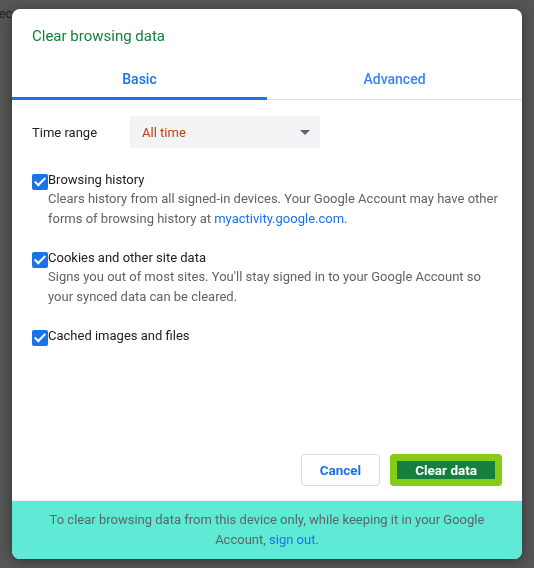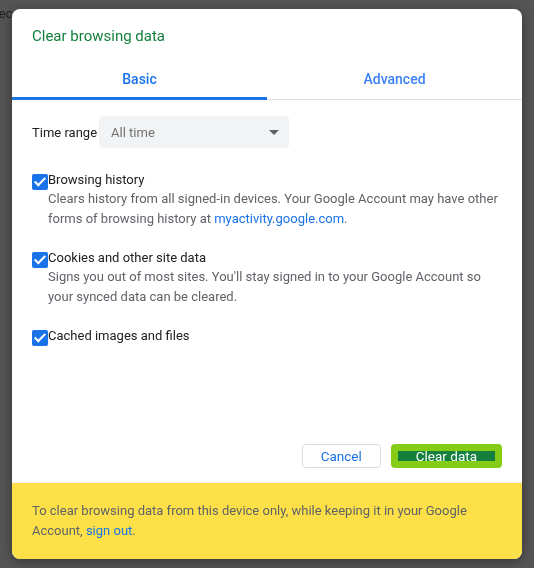--- a/index.html
+++ b/index.html
@@ -59,37 +59,37 @@
     height: 3px;
     background: #1a73e8;
   }
   .body {
     padding: 16px 20px 0 20px;
     flex: 1;
   }
   .time-row {
     display: flex;
     align-items: center;
-    gap: 2px;
+    gap: 33px;
     margin-bottom: 24px;
   }
   .time-label {
     font-size: 13px;
     color: #202124;
   }
   .select {
     flex: 0 0 190px;
     background: #f1f3f4;
     height: 32px;
     display: flex;
     align-items: center;
     justify-content: space-between;
     padding: 0 10px 0 12px;
     font-size: 13px;
-    color: #737373;
+    color: #c2410c;
     cursor: pointer;
     border-radius: 4px;
   }
   .select .caret {
     width: 0; height: 0;
     border-left: 5px solid transparent;
     border-right: 5px solid transparent;
     border-top: 5px solid #5f6368;
   }
   .option-row {
@@ -132,46 +132,47 @@
     cursor: pointer;
     margin-top: 36px;
   }
   .actions {
     display: flex;
     justify-content: flex-end;
     gap: 10px;
     padding: 14px 20px;
   }
   .btn {
-    height: 24px;
+    height: 32px;
     padding: 0 18px;
     border-radius: 4px;
     font-size: 13.5px;
-    font-weight: 400;
+    font-weight: 700;
     cursor: pointer;
     display: flex;
     align-items: center;
   }
   .btn-outline {
     background: #fff;
     border: 1px solid #dadce0;
     color: #1a73e8;
   }
   .btn-primary {
     background: #15803d;
     border: 7px solid #84cc16;
     color: #fff;
   }
   .footer {
-    background: #fde047;
-    padding: 18px 20px;
+    background: #5eead4;
+    padding: 9px 20px;
     font-size: 13px;
     color: #5f6368;
     line-height: 1.55;
     border-top: 1px solid #f1f3f4;
+    text-align: center;
   }
 </style>
 </head>
 <body>
 
 <span class="bg-text" style="top:6px; left:-8px;">security</span>
 
 <div class="dialog">
   <div class="dialog-title">Clear browsing data</div>
 

